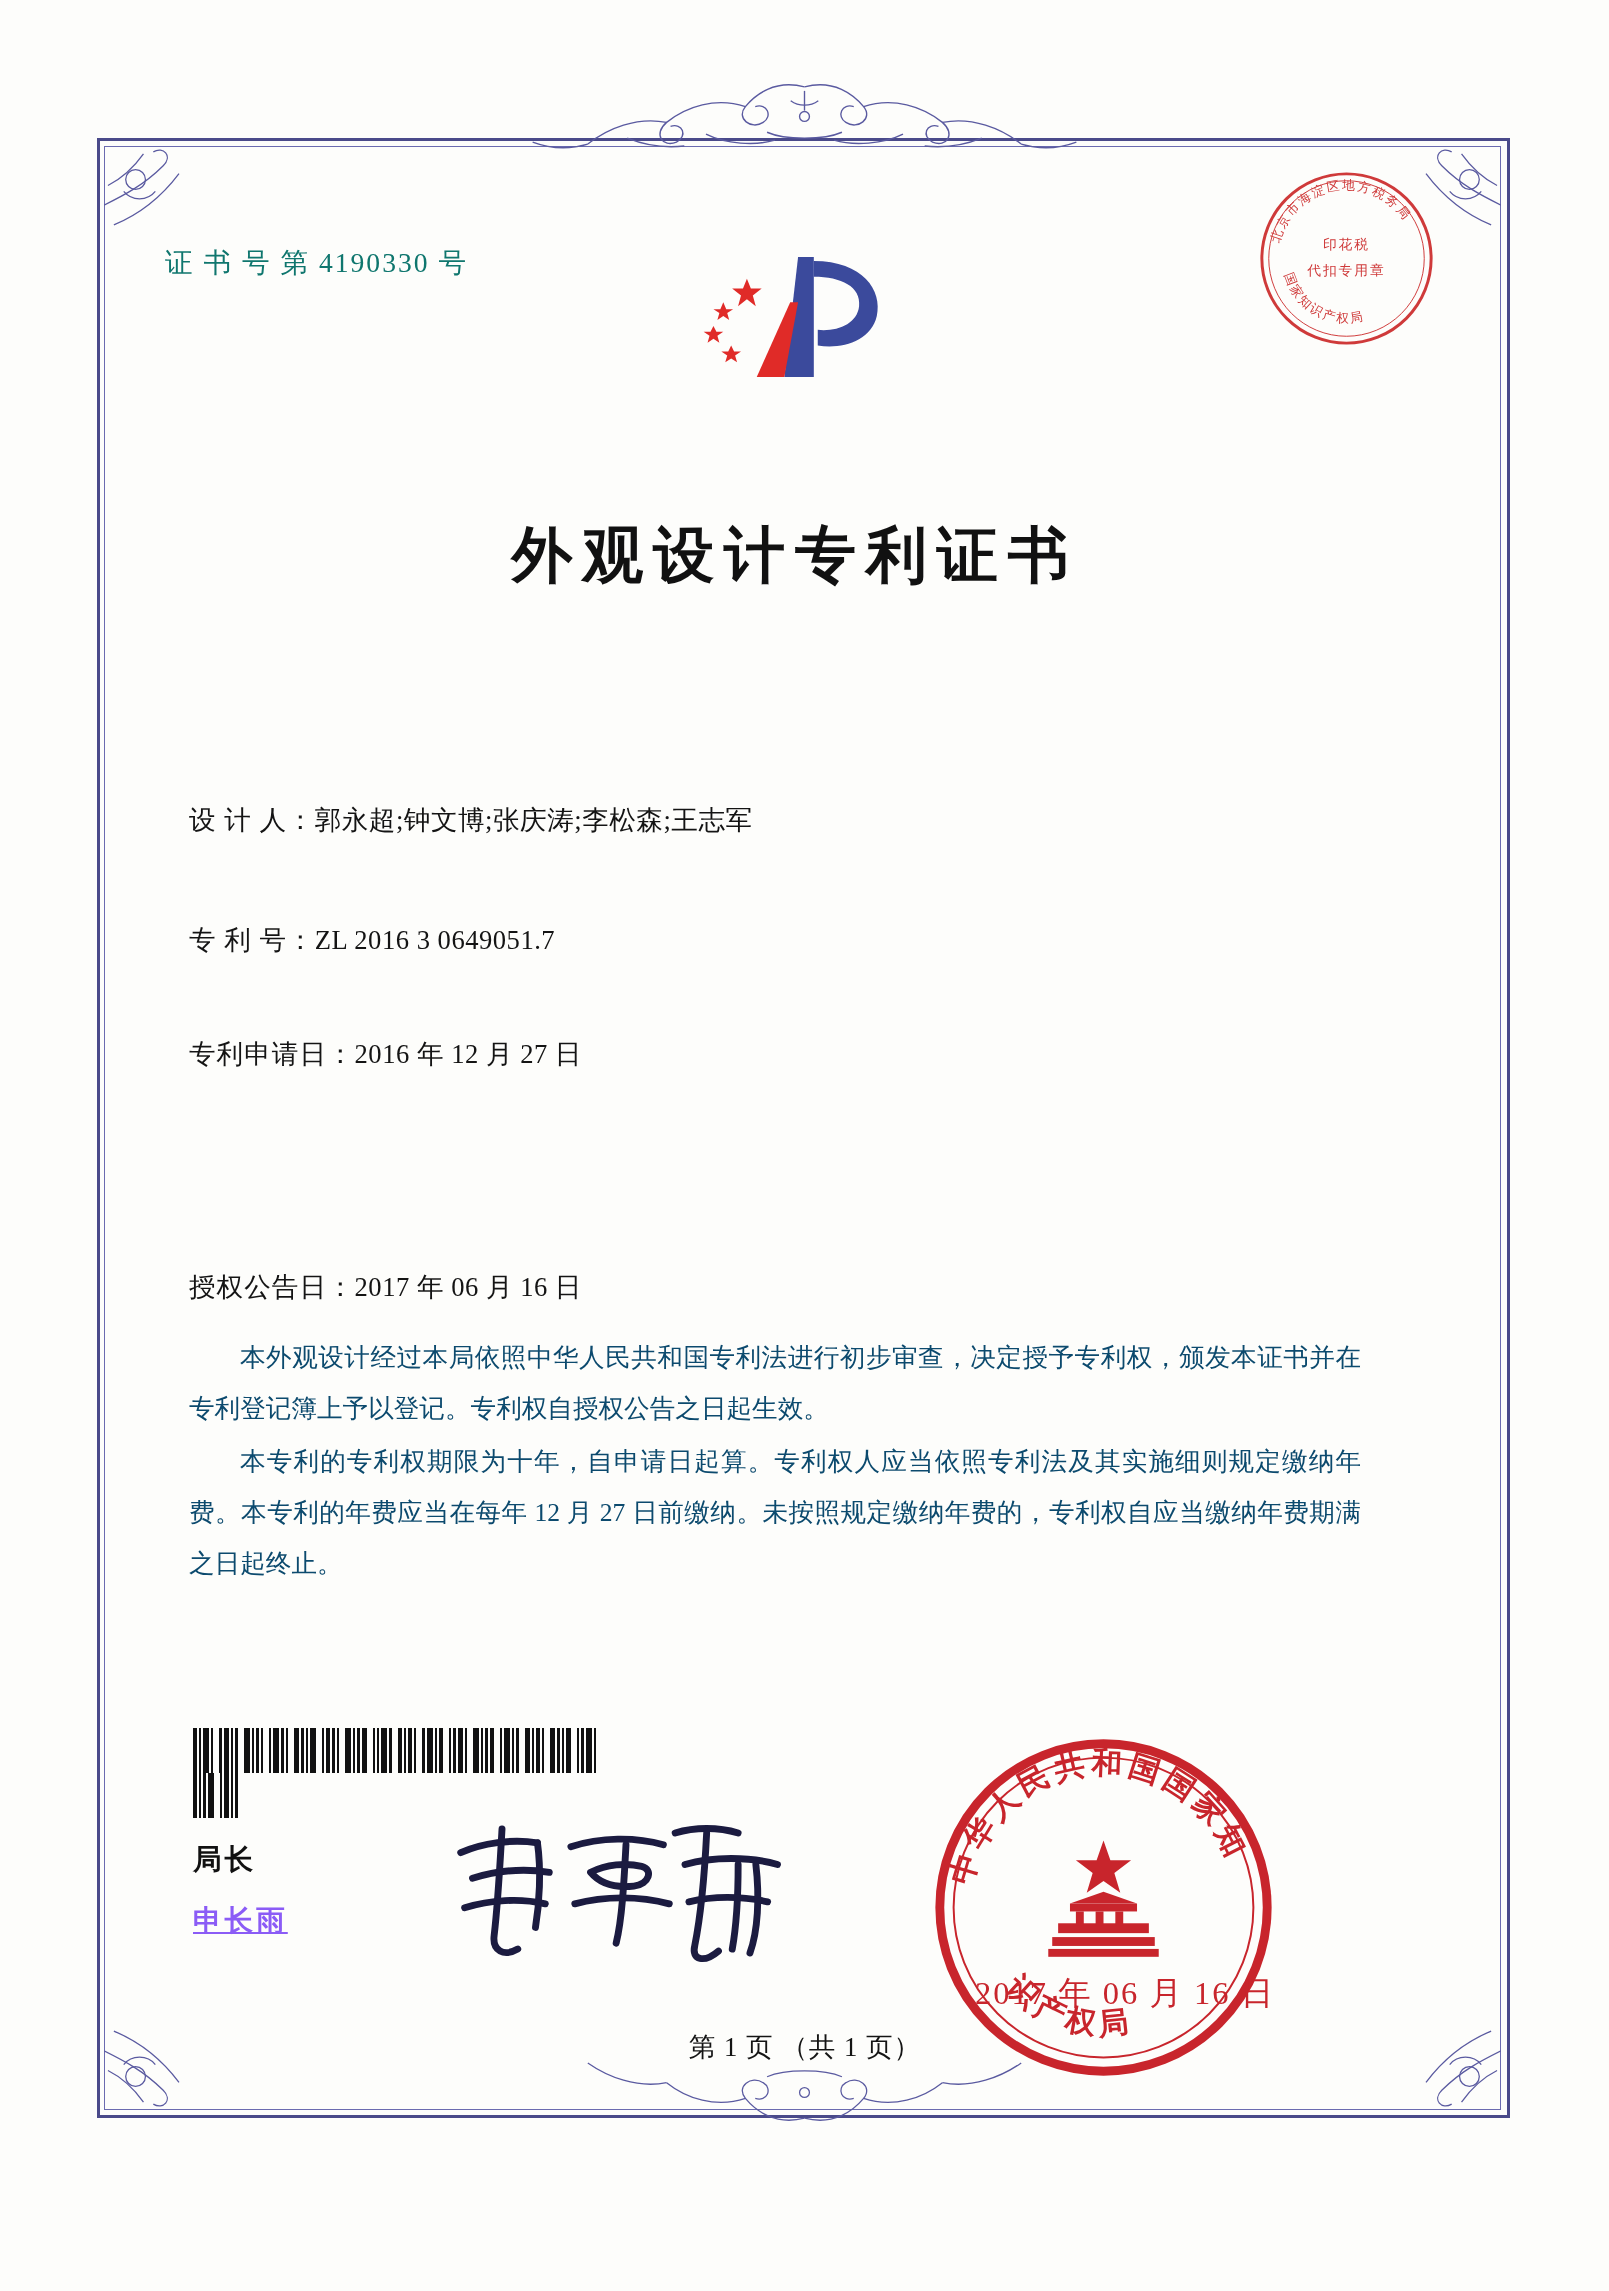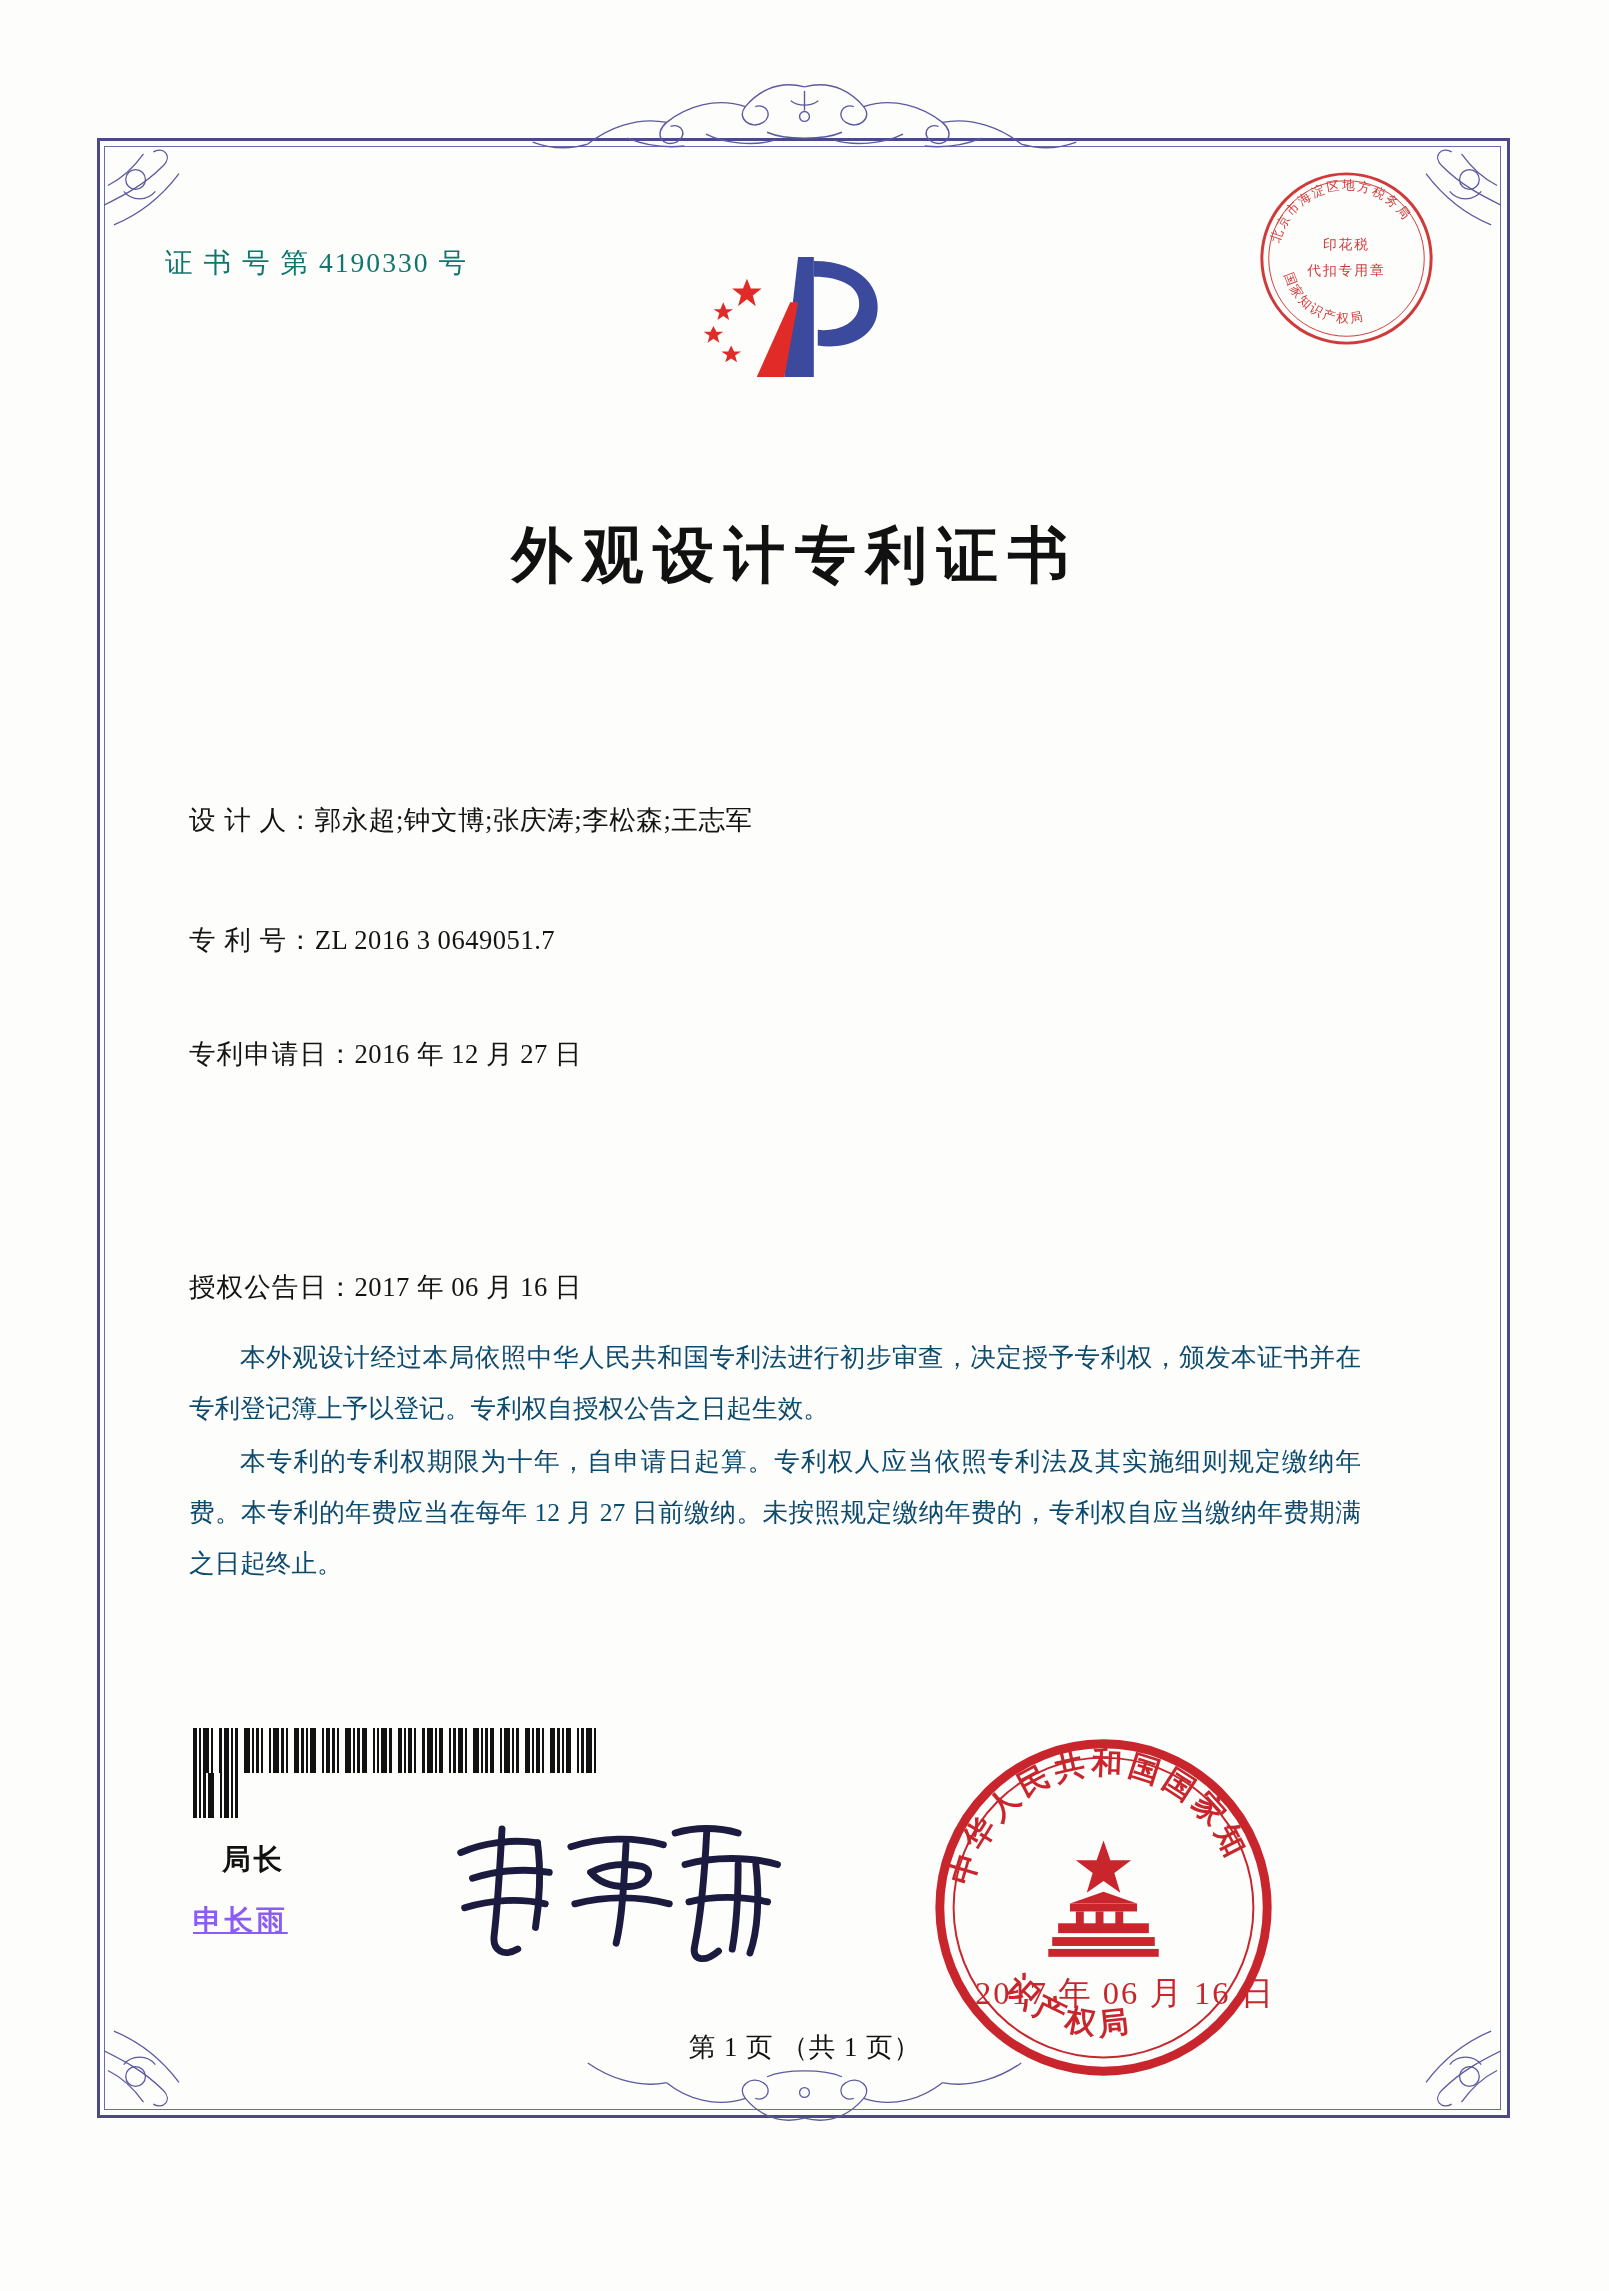--- a/index.html
+++ b/index.html
@@ -147,21 +147,20 @@
   
   .sig-label {
     position: absolute;
     left: 193px;
     top: 1840px;
     font-size: 28.6px;
     font-weight: bold;
     letter-spacing: 3px;
     color: #111;
     font-family: "DejaVu Serif", serif;
-    margin-left: 29px;
   }
   .sig-name {
     position: absolute;
     left: 193px;
     top: 1901px;
     font-size: 28.6px;
     font-weight: bold;
     letter-spacing: 3px;
     color: #8b5cf6;
     font-family: "DejaVu Serif", serif;

